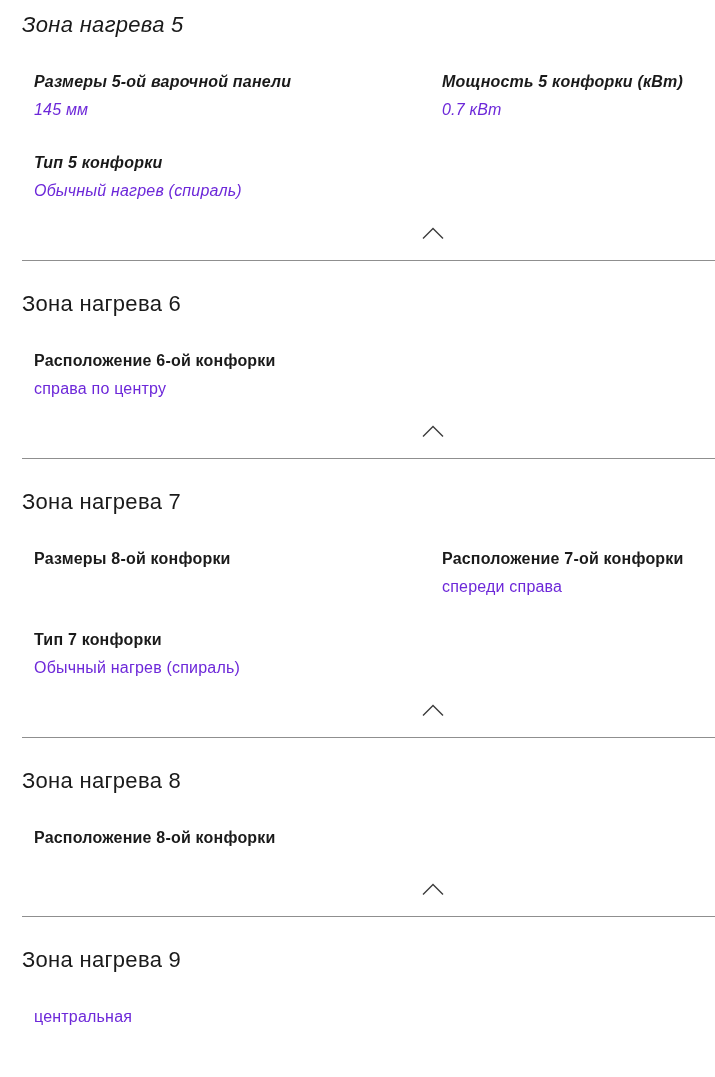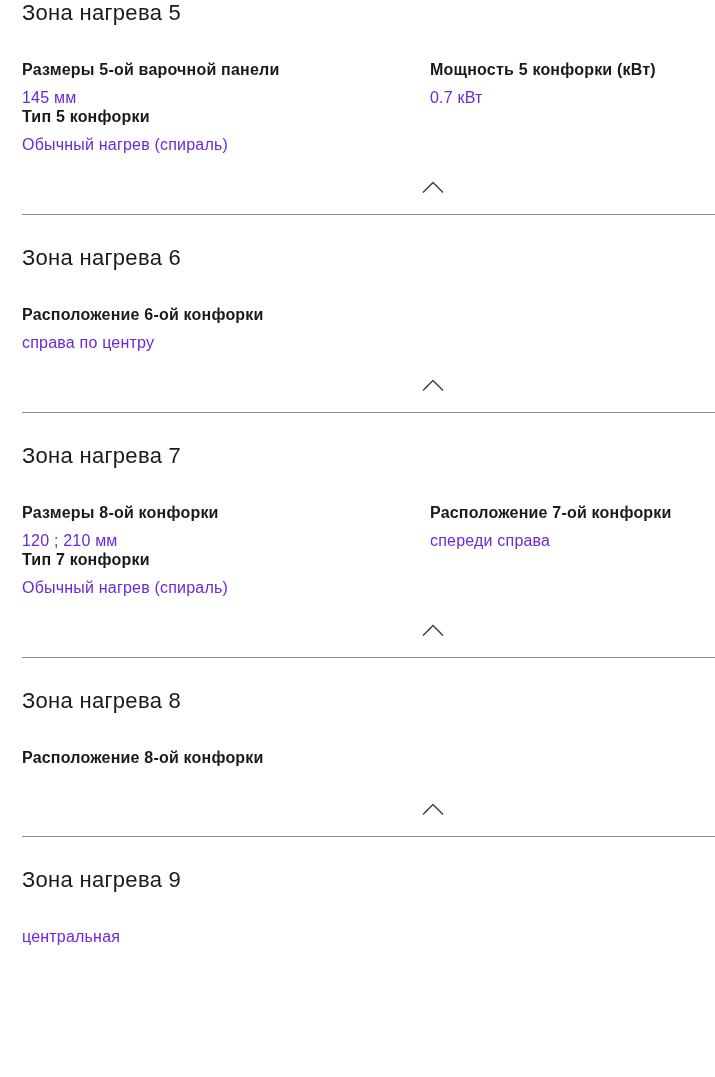--- a/index.html
+++ b/index.html
@@ -5,32 +5,34 @@
   * { box-sizing: border-box; margin: 0; padding: 0; }
   html, body { background: #ffffff; }
   body {
     width: 715px;
     height: 1077px;
     overflow: hidden;
     font-family: "Liberation Sans", "DejaVu Sans", sans-serif;
     color: #1a1a1a;
   }
   .zone-inner { padding: 30px 0 0 22px; }
-  .zone:first-child .zone-inner { padding-top: 0; }
+  .zone:first-child .zone-inner { padding-top: 12px; font-style: italic; }
   .zone-title {
     font-size: 22px;
     font-weight: 400;
     line-height: 26px;
     letter-spacing: 0.3px;
     color: #1a1a1a;
     margin: 0 0 34px 0;
   }
   .specs {
     display: grid;
     grid-template-columns: 408px 1fr;
+    row-gap: 34px;
+    margin-left: 12px;
   }
   .spec-label {
     font-size: 16px;
     font-weight: 700;
     line-height: 19px;
     letter-spacing: 0.2px;
     color: #1a1a1a;
     margin-bottom: 9px;
   }
   .spec-value {
@@ -112,21 +114,20 @@
     </div>
     <hr class="divider">
   </section>
 
   <section class="zone">
     <div class="zone-inner">
       <h2 class="zone-title">Зона нагрева 7</h2>
       <div class="specs">
         <div class="spec">
           <div class="spec-label">Размеры 8-ой конфорки</div>
-          <div class="spec-value">120 ; 210 мм</div>
         </div>
         <div class="spec">
           <div class="spec-label">Расположение 7-ой конфорки</div>
           <div class="spec-value">спереди справа</div>
         </div>
         <div class="spec">
           <div class="spec-label">Тип 7 конфорки</div>
           <div class="spec-value">Обычный нагрев (спираль)</div>
         </div>
       </div>

